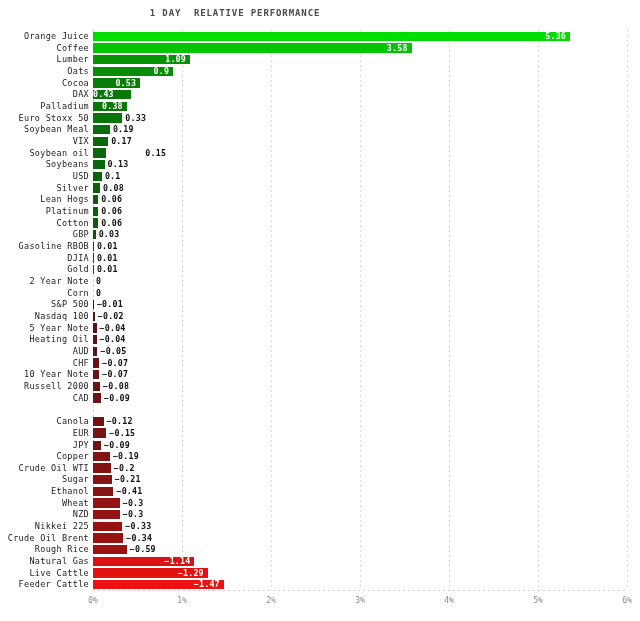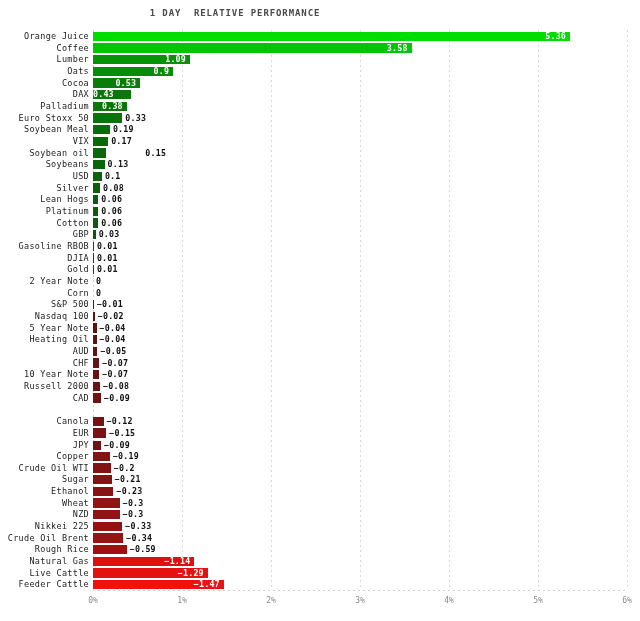--- a/index.html
+++ b/index.html
@@ -359,21 +359,21 @@
         <div class="bar-value outside" style="left: 113.8px;">−0.2</div>
       </div>
       <div class="row" style="top: 443.333px;">
         <div class="row-label">Sugar</div>
         <div class="bar" style="width: 18.69px; background: rgb(133, 19, 19);"></div>
         <div class="bar-value outside" style="left: 114.69px;">−0.21</div>
       </div>
       <div class="row" style="top: 455px;">
         <div class="row-label">Ethanol</div>
         <div class="bar" style="width: 20.47px; background: rgb(136, 19, 19);"></div>
-        <div class="bar-value outside" style="left: 116.47px;">−0.23</div>
+        <div class="bar-value outside" style="left: 116.47px;">−0.41</div>
       </div>
       <div class="row" style="top: 466.667px;">
         <div class="row-label">Wheat</div>
         <div class="bar" style="width: 26.7px; background: rgb(146, 19, 19);"></div>
         <div class="bar-value outside" style="left: 122.7px;">−0.3</div>
       </div>
       <div class="row" style="top: 478.333px;">
         <div class="row-label">NZD</div>
         <div class="bar" style="width: 26.7px; background: rgb(146, 19, 19);"></div>
         <div class="bar-value outside" style="left: 122.7px;">−0.3</div>

